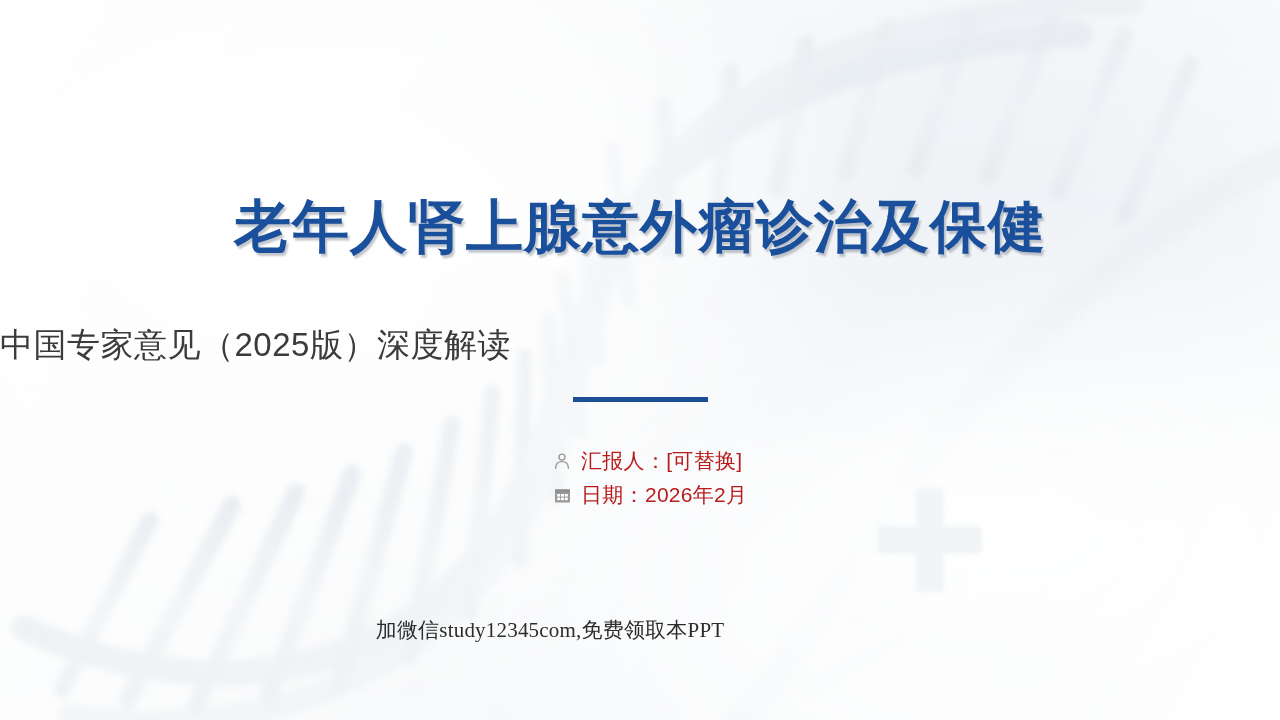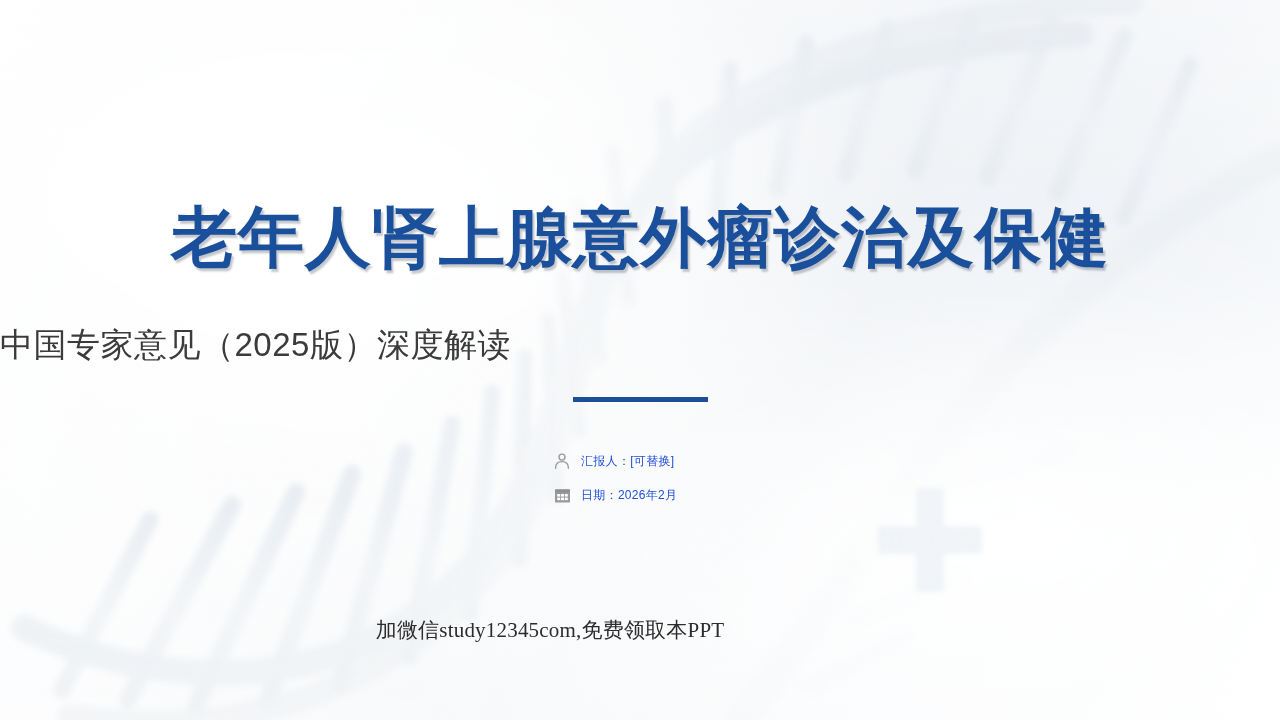--- a/index.html
+++ b/index.html
@@ -91,21 +91,21 @@
     position: absolute;
     inset: 0;
   }
 
   .title {
     position: absolute;
     top: 158px;
     left: 0;
     width: 1280px;
     text-align: center;
-    font-size: 66px;
+    font-size: 57px;
     line-height: 1.08;
     font-weight: 700;
     letter-spacing: 1px;
     color: #1a4f9c;
     text-shadow: 2px 3px 2px rgba(60,70,85,0.30);
     white-space: nowrap;
   }
 
   .subtitle {
     position: absolute;
@@ -147,22 +147,22 @@
     width: 20px;
     height: 20px;
     margin-right: 9px;
     flex: 0 0 20px;
     display: flex;
     align-items: center;
     justify-content: center;
   }
   .meta-icon svg { display: block; }
   .meta-text {
-    font-size: 12px;
-    color: #1d4ed8;
+    font-size: 21px;
+    color: #b91c1c;
     letter-spacing: 0.3px;
     white-space: nowrap;
     text-align: center;
   }
 
   .footer-note {
     position: absolute;
     top: 616px;
     left: 0;
     width: 1100px;

